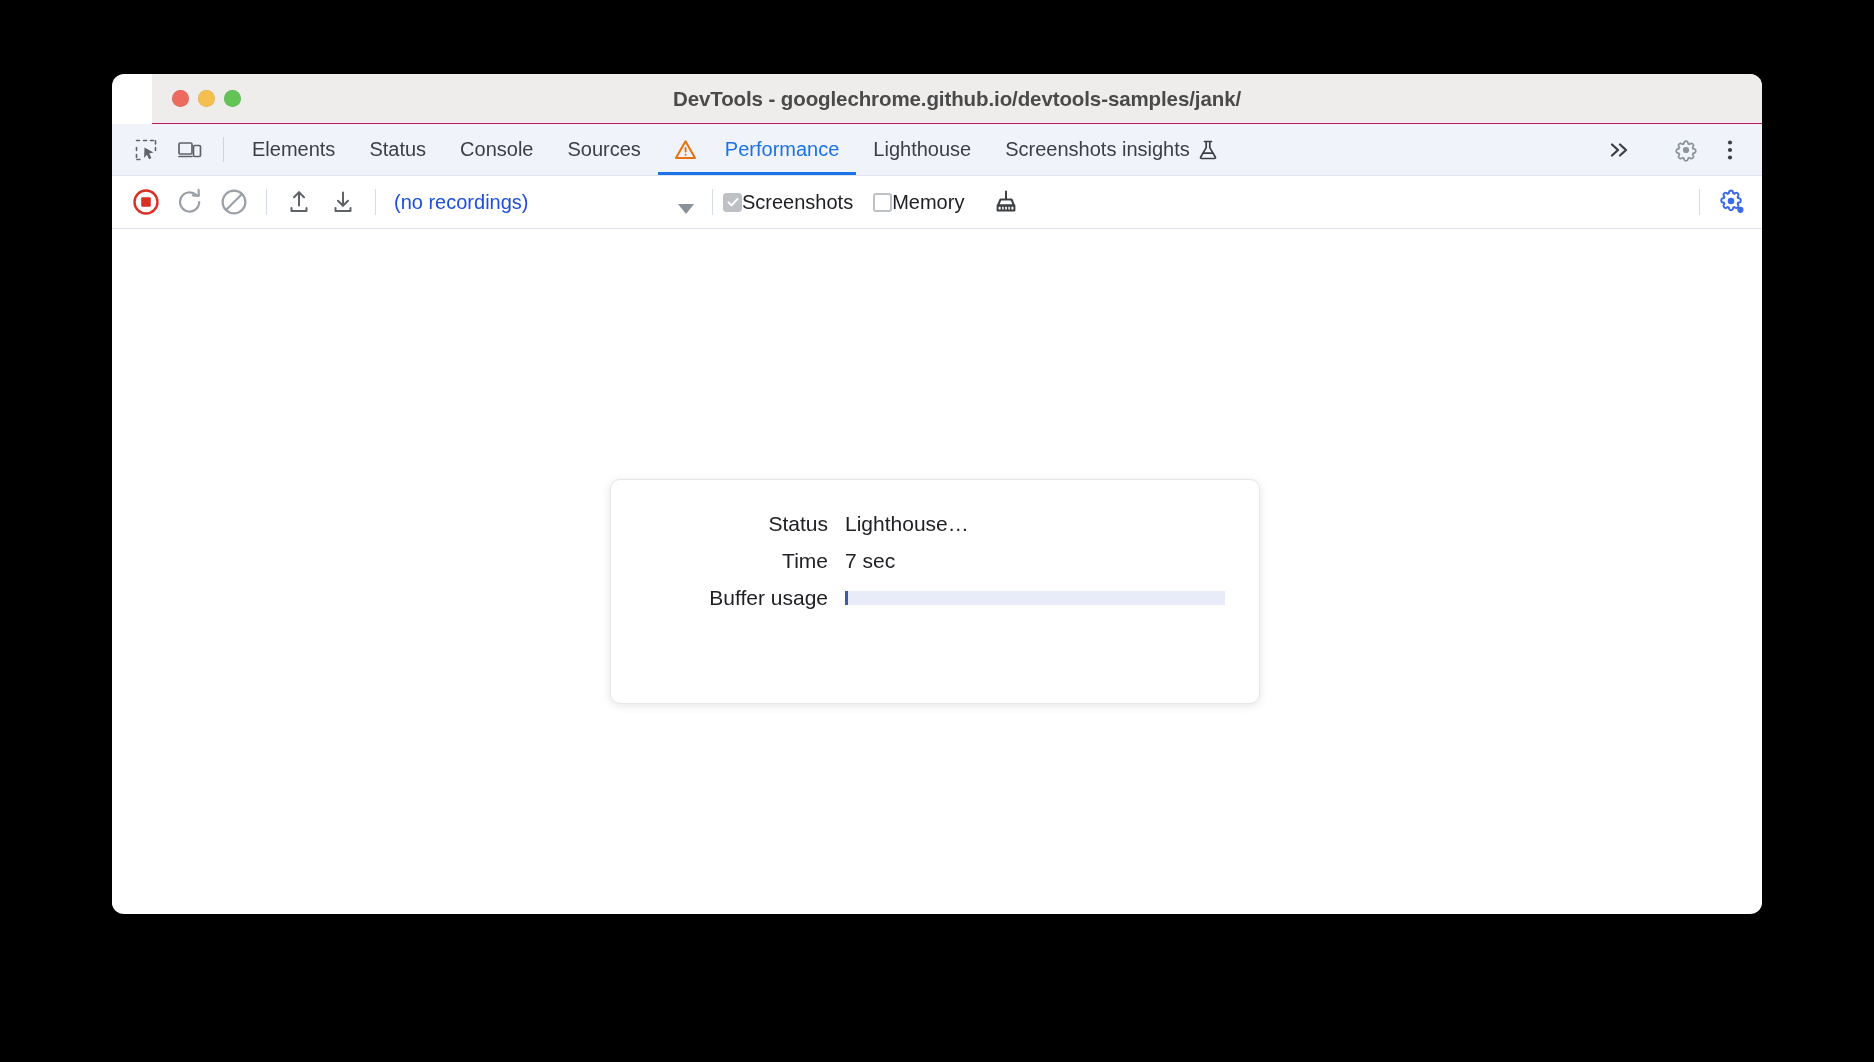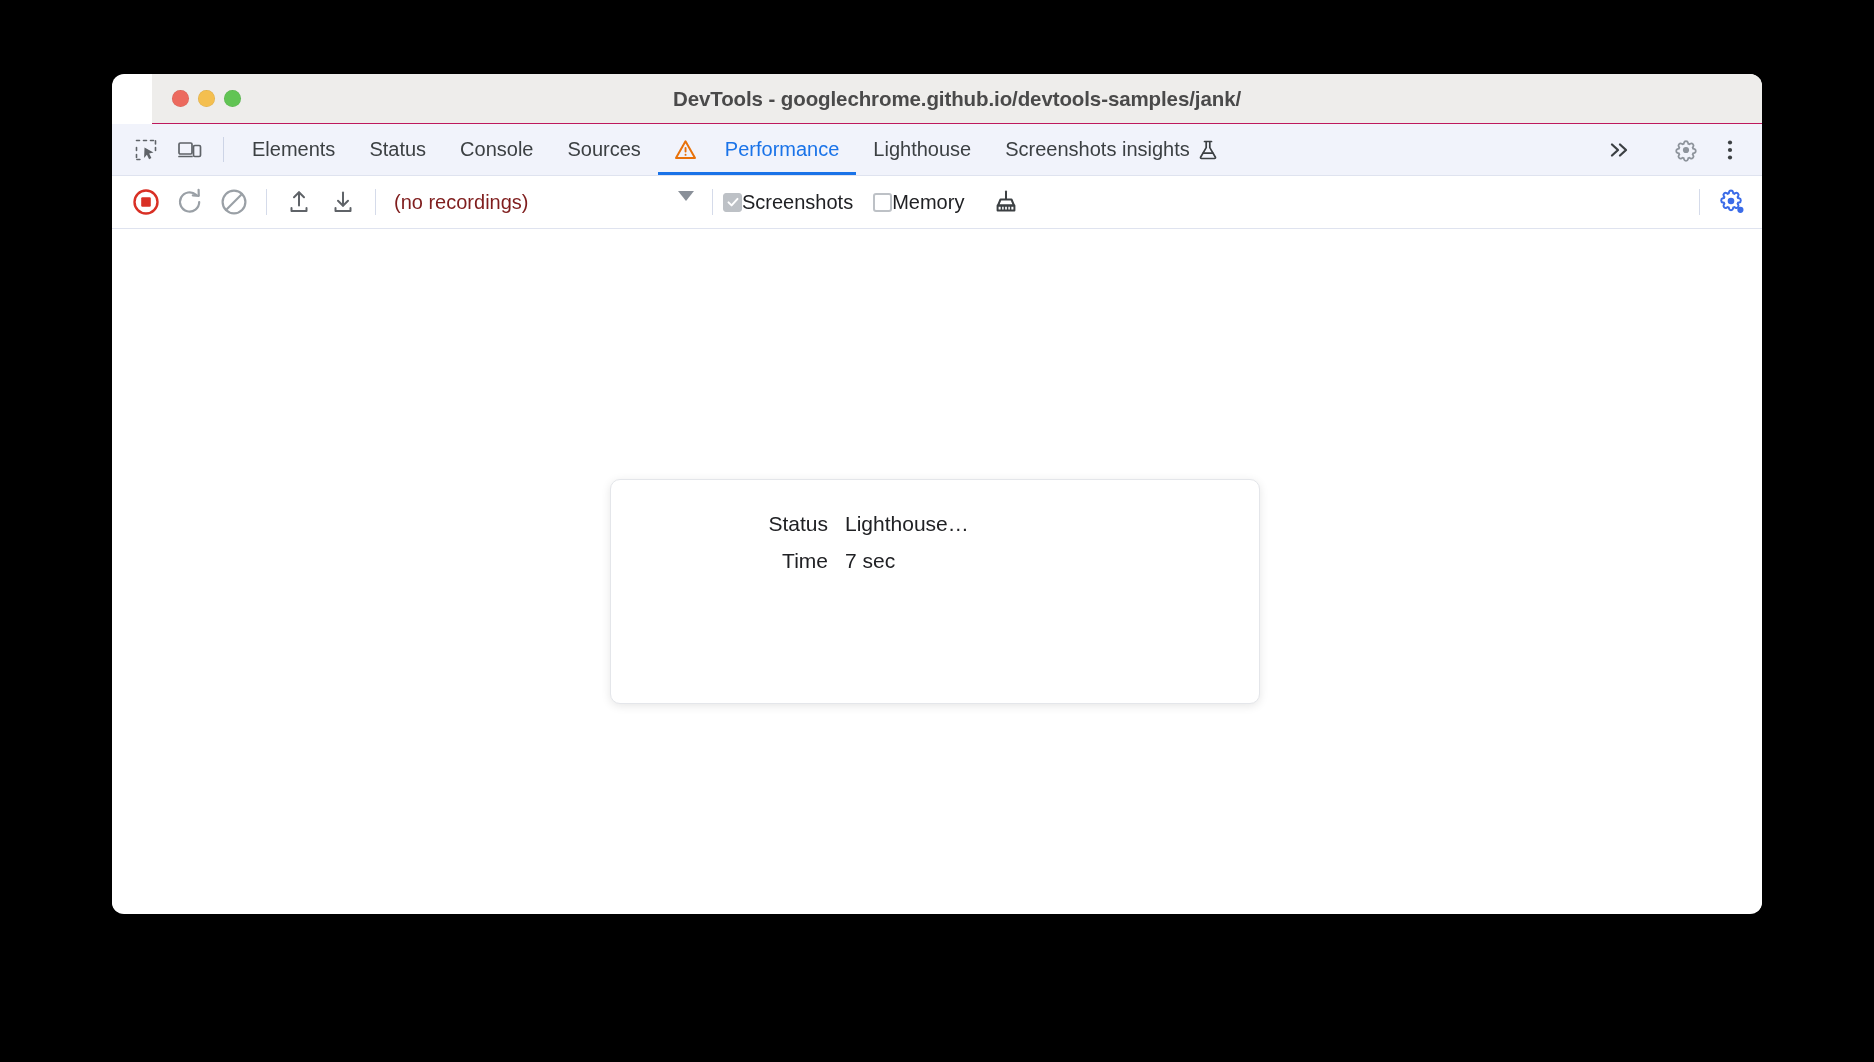--- a/index.html
+++ b/index.html
@@ -143,26 +143,26 @@
   }
   .tool-sep {
     width: 1px;
     height: 26px;
     background: #d5dbea;
     margin: 0 10px;
     flex: 0 0 auto;
   }
   .recordings-select {
     display: flex;
-    align-items: flex-start;
+    align-items: flex-end;
     justify-content: space-between;
     width: 300px;
     padding: 0 8px 0 8px;
     font-size: 20px;
-    color: #7f1d1d;
+    color: #1d4ed8;
     cursor: pointer;
     flex: 0 0 auto;
   }
   .caret {
     width: 0; height: 0;
     border-left: 8px solid transparent;
     border-right: 8px solid transparent;
     border-top: 10px solid #8a9099;
   }
   .checkbox-item {
@@ -478,17 +478,23 @@
       <div class="srow">
         <div class="slabel">Status</div>
         <div class="svalue">Lighthouse…</div>
       </div>
 
       <div class="srow">
         <div class="slabel">Time</div>
         <div class="svalue">7 sec</div>
       </div>
 
+      <div class="srow">
+        <div class="slabel">Buffer usage</div>
+        <div class="progress-track">
+          <div class="progress-fill" id="buffer-fill" style="width: 0.7%;"></div>
+        </div>
+      </div>
 
     </div>
 
   </div>
 </div>
 
 </body></html>

